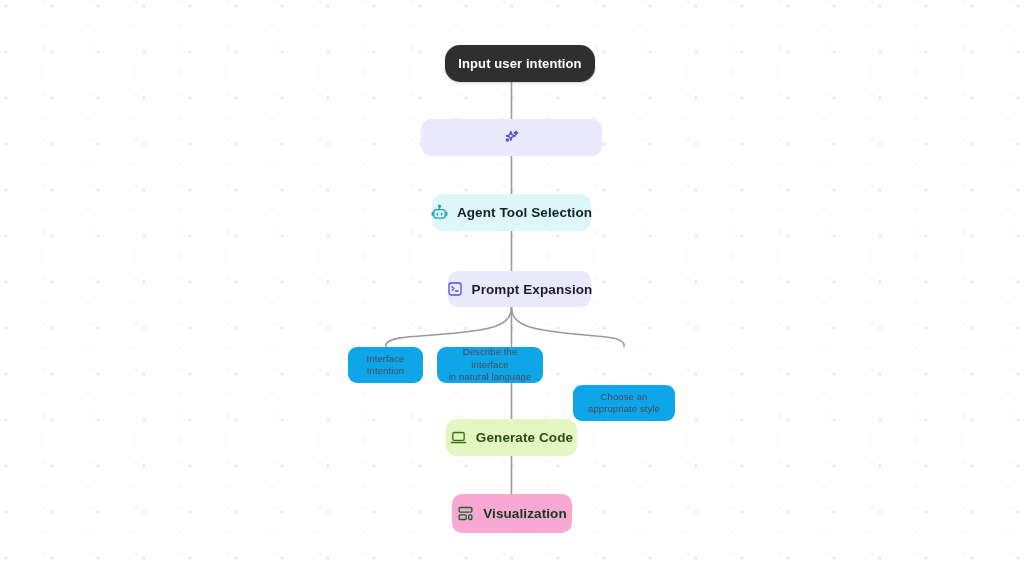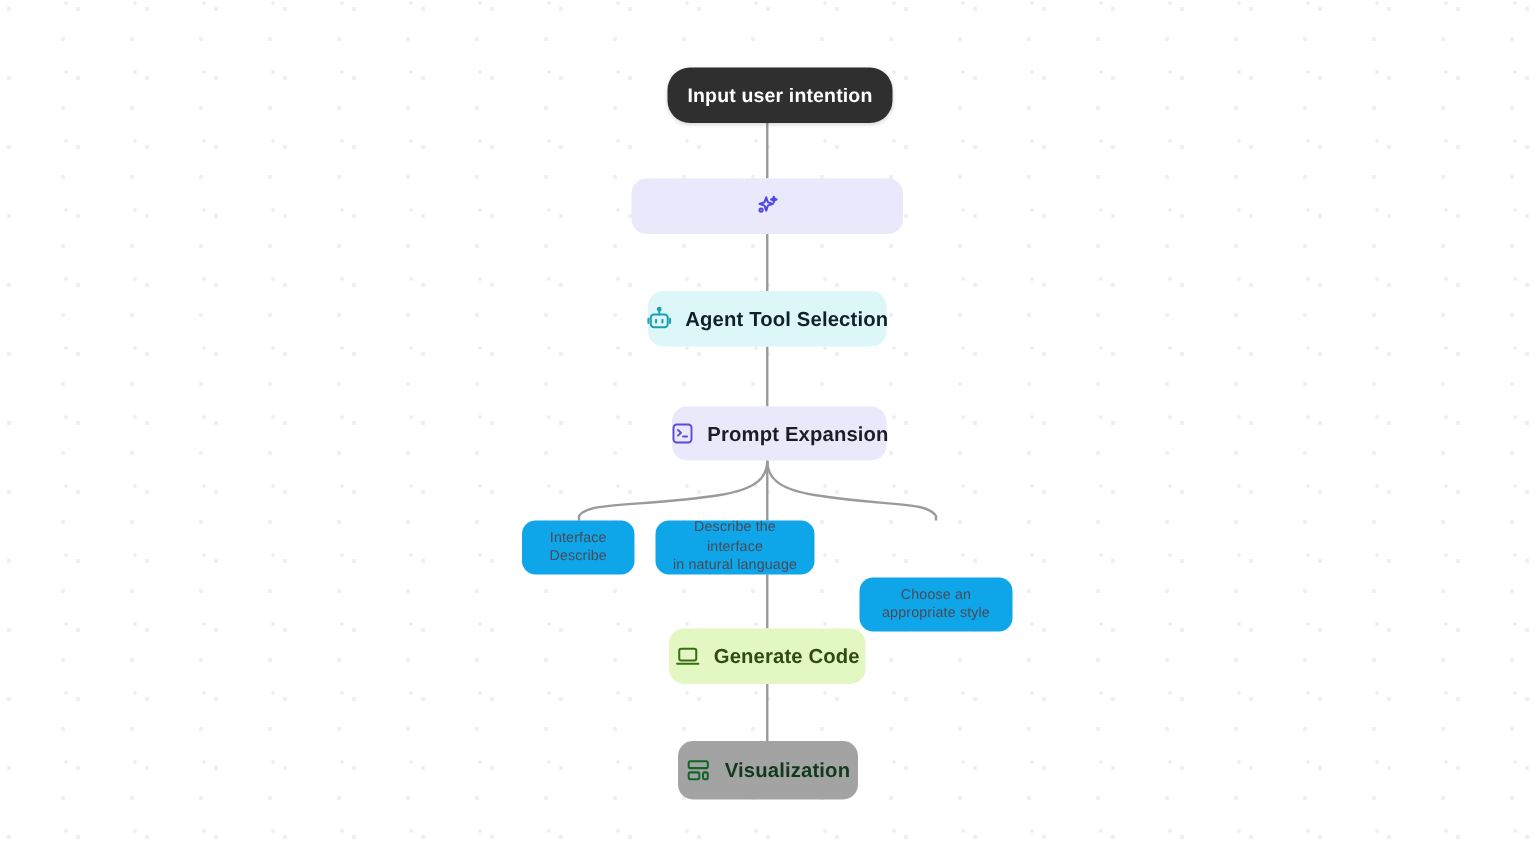--- a/index.html
+++ b/index.html
@@ -110,21 +110,21 @@
   .node-sub-3 { left: 573px; top: 347px; width: 102px; height: 36px; margin-top: 38px; }
 
   .node-generate {
     left: 446px; top: 419px; width: 131px; height: 37px;
     background: #e2f7c2;
   }
   .node-generate .label { color: #2d4b12; font-size: 13.5px; }
 
   .node-visual {
     left: 452px; top: 494px; width: 120px; height: 39px;
-    background: #a3a3a3;
+    background: #f9a8d4;
   }
   .node-visual .label { color: #113a1c; font-size: 13.5px; }
 </style>
 </head>
 <body>
 
 <div id="dot-bg"></div>
 
 <div id="flow">
 
@@ -177,21 +177,21 @@
         <path d="M7.5 8.5 L10.5 11.3 L7.5 14.1"></path>
         <path d="M12.6 15 L16.5 15"></path>
       </svg>
     </span>
     <span class="label">Prompt Expansion</span>
   </div>
 
   <div class="node node-sub node-sub-1">
     <span class="label">
       <span>Interface</span><br>
-      <span>Describe</span>
+      <span>Intention</span>
     </span>
   </div>
 
   <div class="node node-sub node-sub-2">
     <span class="label">
       <span>Describe the interface</span><br>
       <span>in natural language</span>
     </span>
   </div>
 

